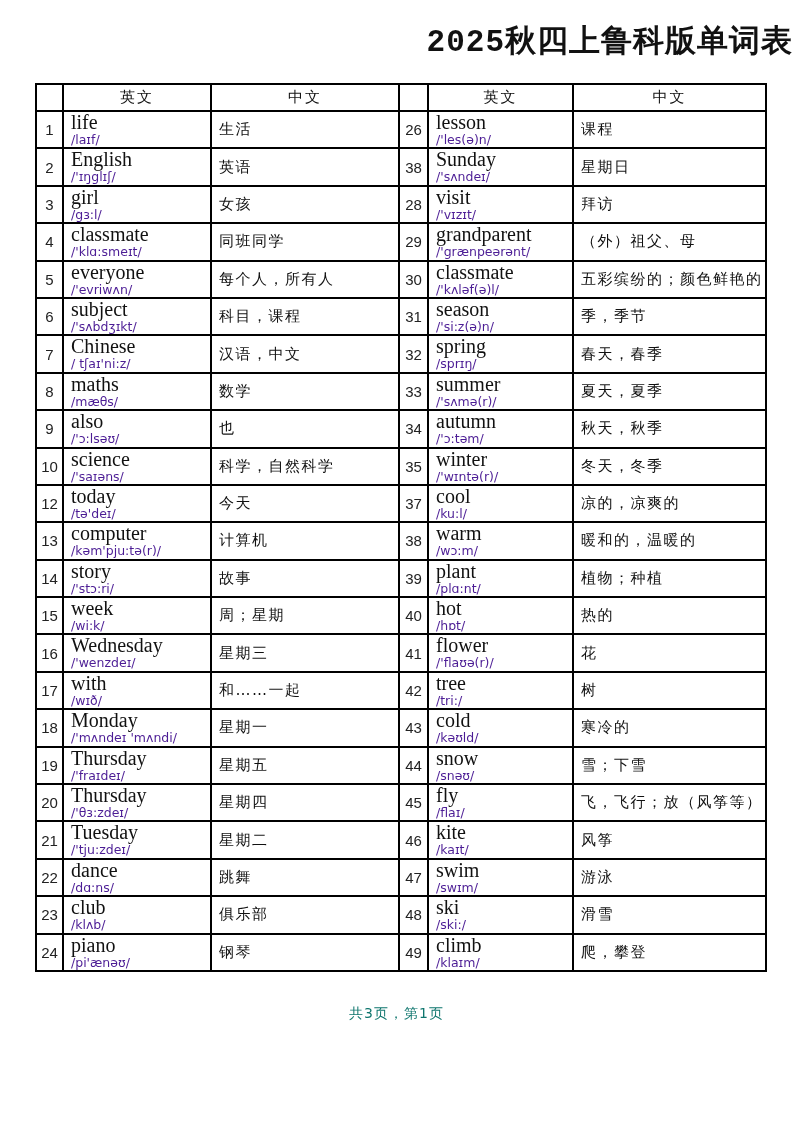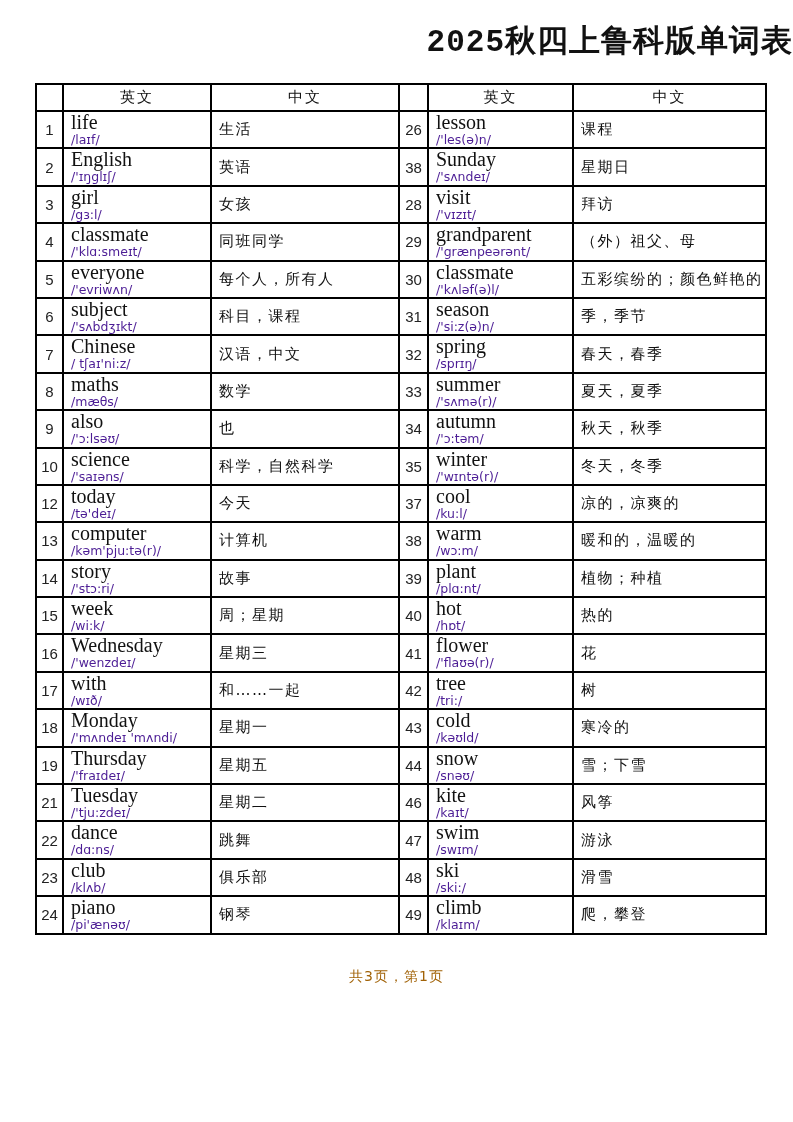--- a/index.html
+++ b/index.html
@@ -83,21 +83,21 @@
     letter-spacing: 1.5px;
     white-space: nowrap;
     color: #111;
   }
 
   .footer {
     margin-top: 33px;
     text-align: center;
     font-size: 14px;
     letter-spacing: 1px;
-    color: #a16207;
+    color: #0f766e;
   }
 </style>
 </head>
 <body>
 
 <div class="page">
 
   <h1 class="title">2025秋四上鲁科版单词表</h1>
 
   <table class="vocab">
@@ -366,20 +366,34 @@
           </td>
           <td class="chi">星期五</td>
           <td class="num">44</td>
           <td class="eng">
             <div class="word">snow</div>
             <div class="phon">/snəʊ/</div>
           </td>
           <td class="chi">雪；下雪</td>
         </tr>
         <tr>
+          <td class="num">20</td>
+          <td class="eng">
+            <div class="word">Thursday</div>
+            <div class="phon">/'θɜ:zdeɪ/</div>
+          </td>
+          <td class="chi">星期四</td>
+          <td class="num">45</td>
+          <td class="eng">
+            <div class="word">fly</div>
+            <div class="phon">/flaɪ/</div>
+          </td>
+          <td class="chi">飞，飞行；放（风筝等）</td>
+        </tr>
+        <tr>
           <td class="num">21</td>
           <td class="eng">
             <div class="word">Tuesday</div>
             <div class="phon">/'tju:zdeɪ/</div>
           </td>
           <td class="chi">星期二</td>
           <td class="num">46</td>
           <td class="eng">
             <div class="word">kite</div>
             <div class="phon">/kaɪt/</div>

